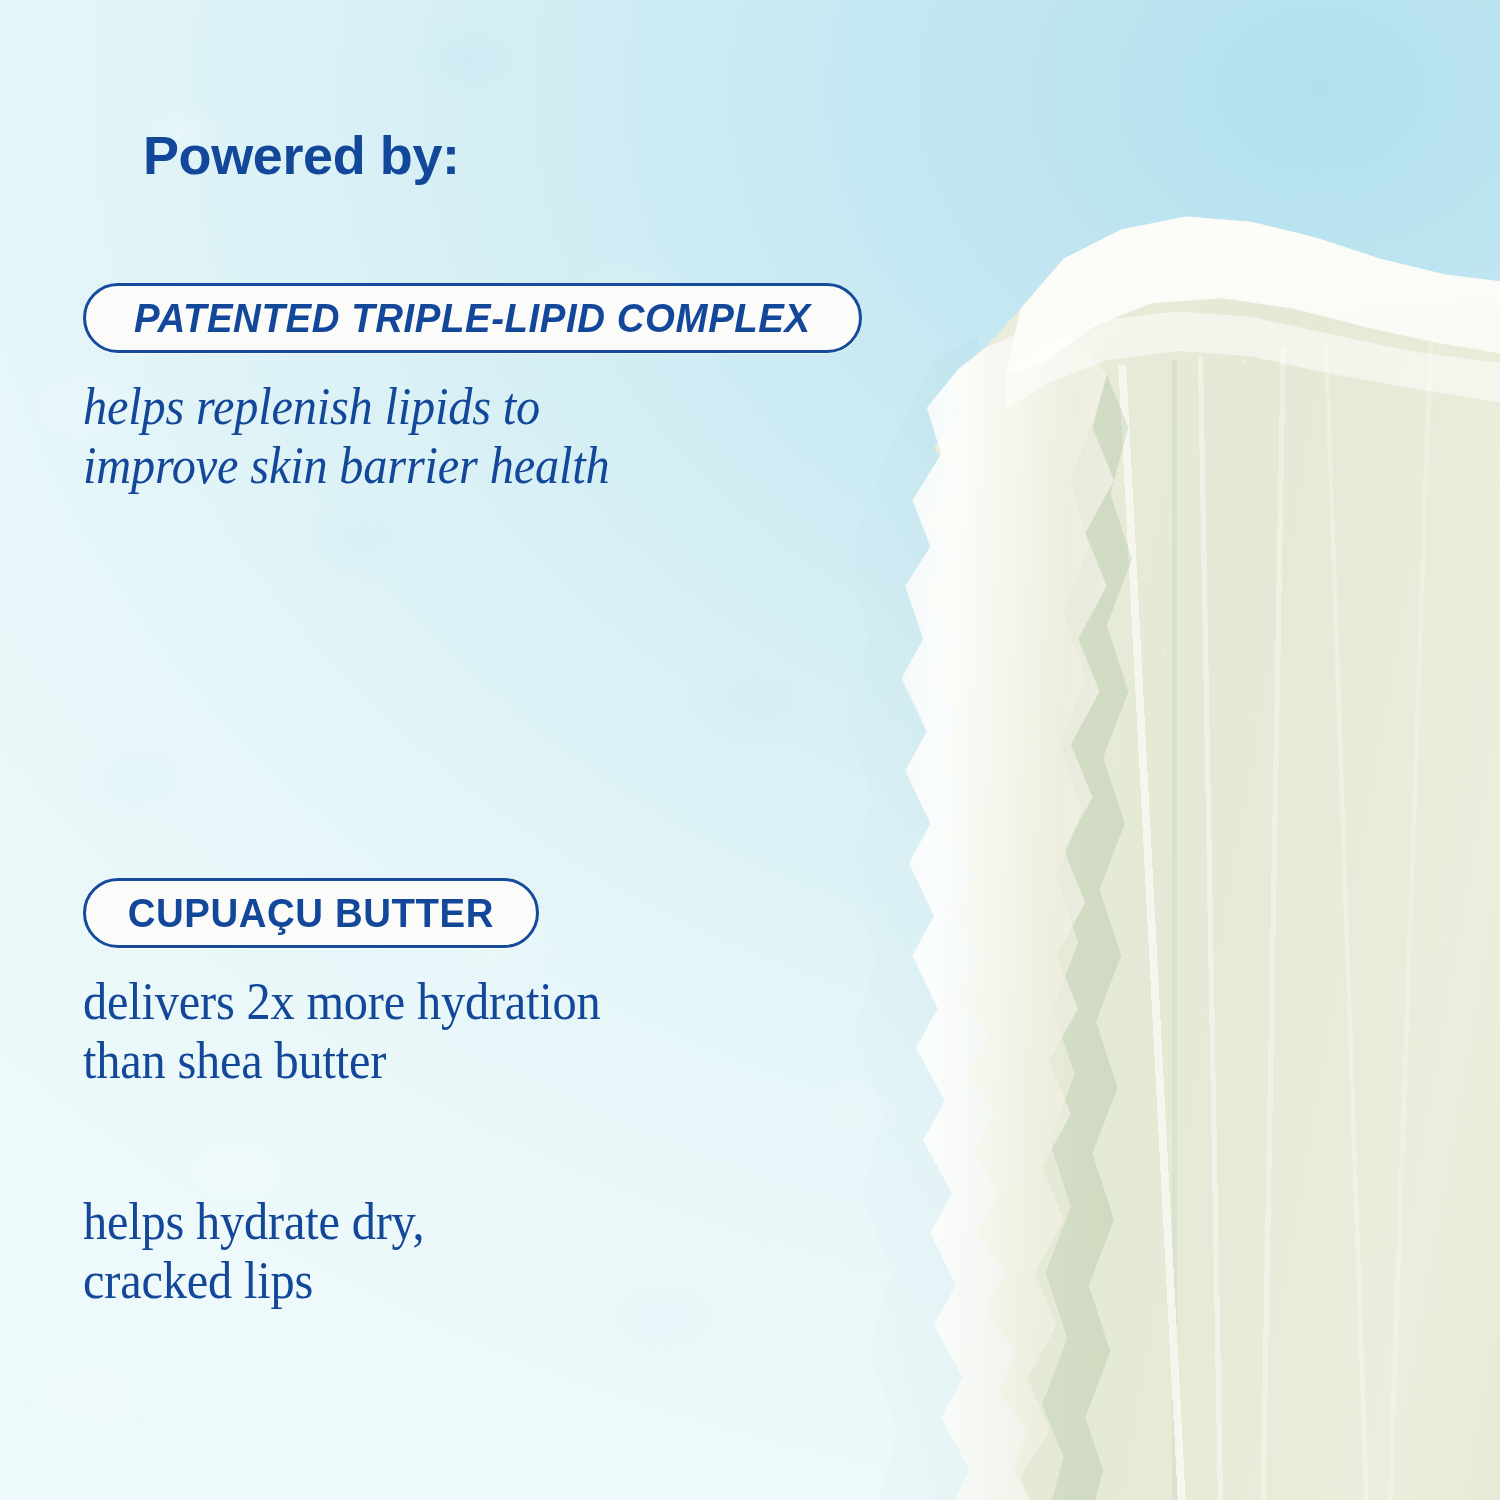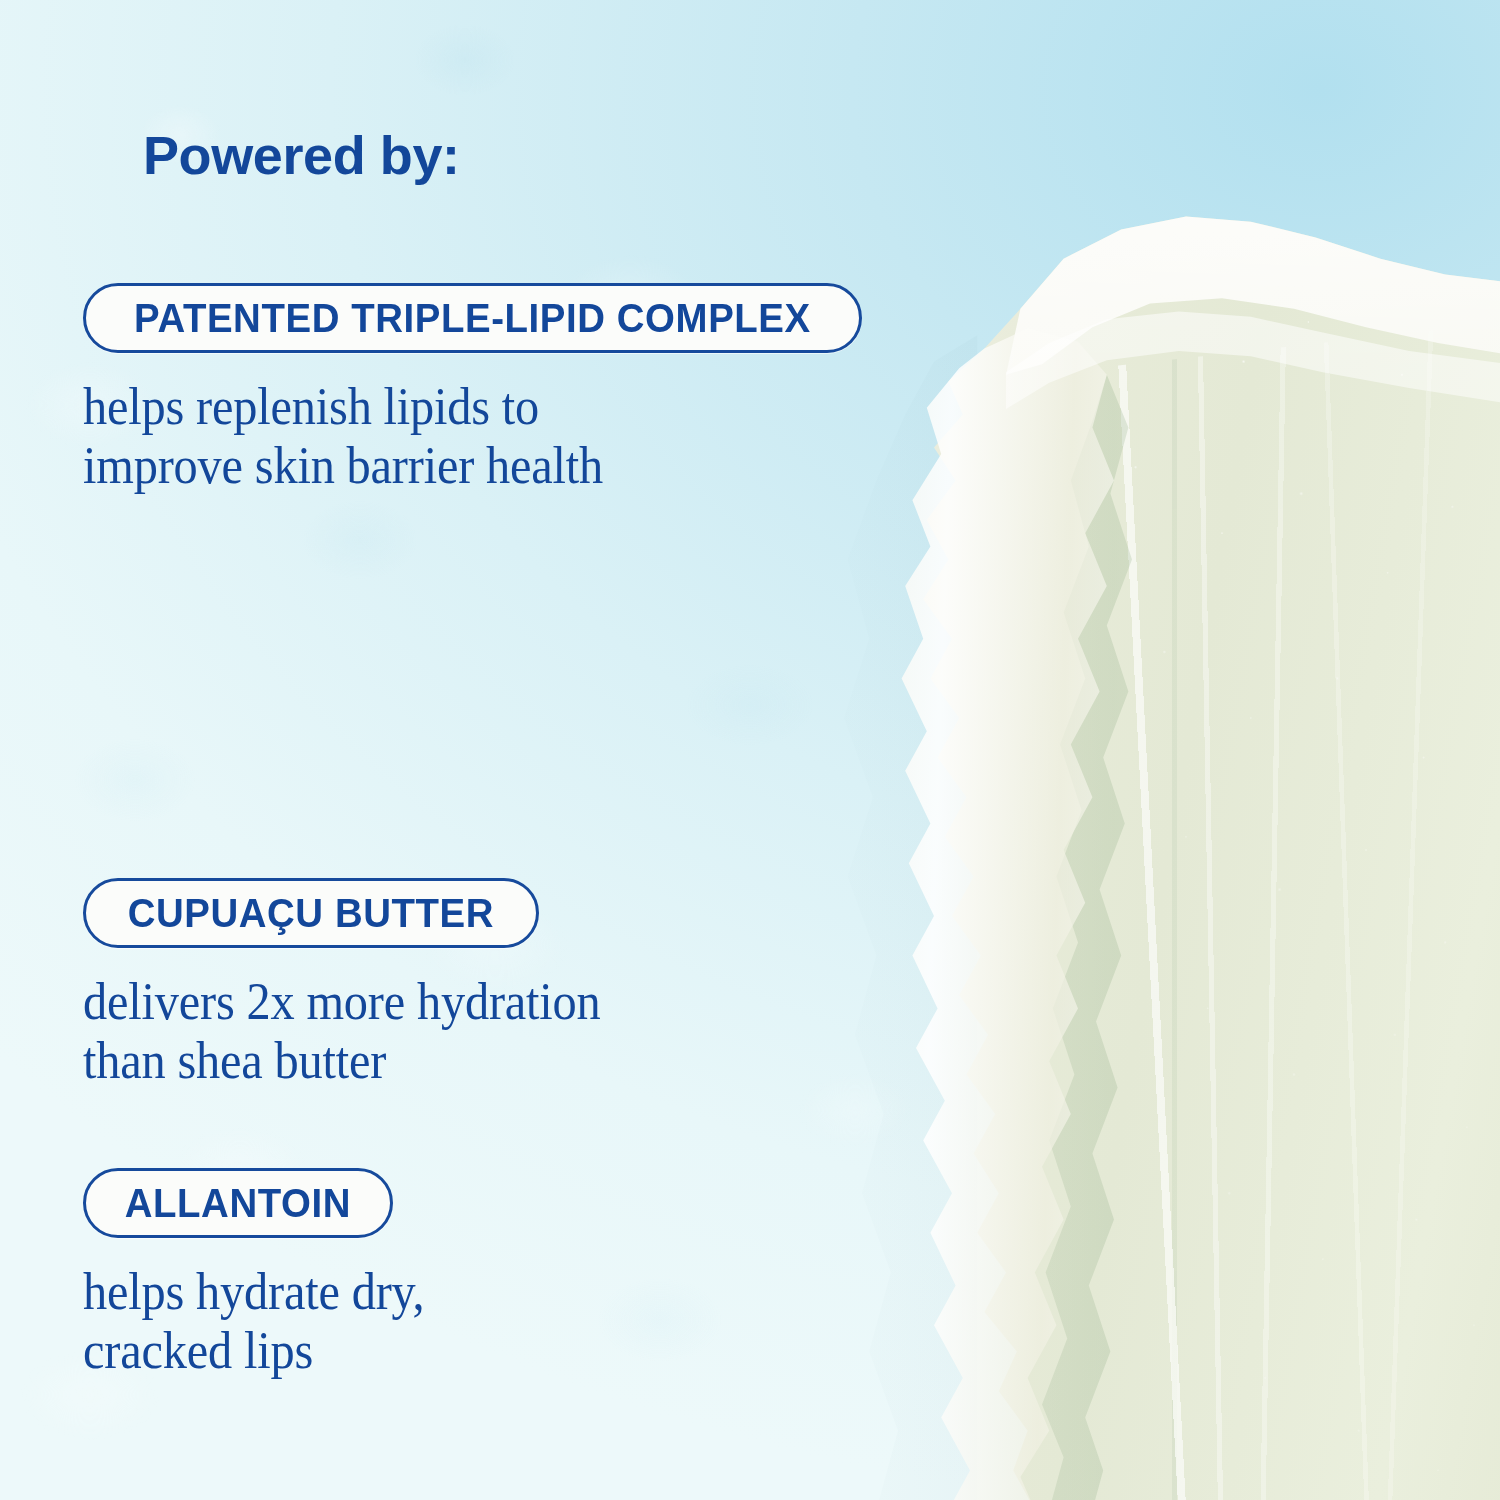--- a/index.html
+++ b/index.html
@@ -208,21 +208,21 @@
 
   #page-title{
     position:absolute; left:108px; top:124px;
     font-size:54px; font-weight:700; letter-spacing:-.4px;
     color:var(--navy, #13479a);
     white-space:nowrap;
     margin-left:35px;
   }
 
   .section{ position:absolute; left:83px; }
-  #section-0{ top:283px; }
+  #section-0{ top:283px;font-style:italic; }
   #section-1{ top:583px; }
   #section-2{ top:878px; }
   #section-3{ top:1168px; }
 
   .pill{
     display:inline-flex; align-items:center; justify-content:center;
     height:70px;
     padding:0 34px;
     border:3px solid #164a9c;
     border-radius:999px;
@@ -289,22 +289,19 @@
     <div class="pill">
       <span class="pill-label">CUPUAÇU BUTTER</span>
     </div>
     <div class="desc">
       <span class="line">delivers 2x more hydration</span>
       <span class="line">than shea butter</span>
     </div>
   </div>
 
   <div class="section" id="section-3">
-    <div class="pill">
-      <span class="pill-label">ALLANTOIN</span>
-    </div>
     <div class="desc">
       <span class="line">helps hydrate dry,</span>
       <span class="line">cracked lips</span>
     </div>
   </div>
 
 </div>
 
 </body></html>

